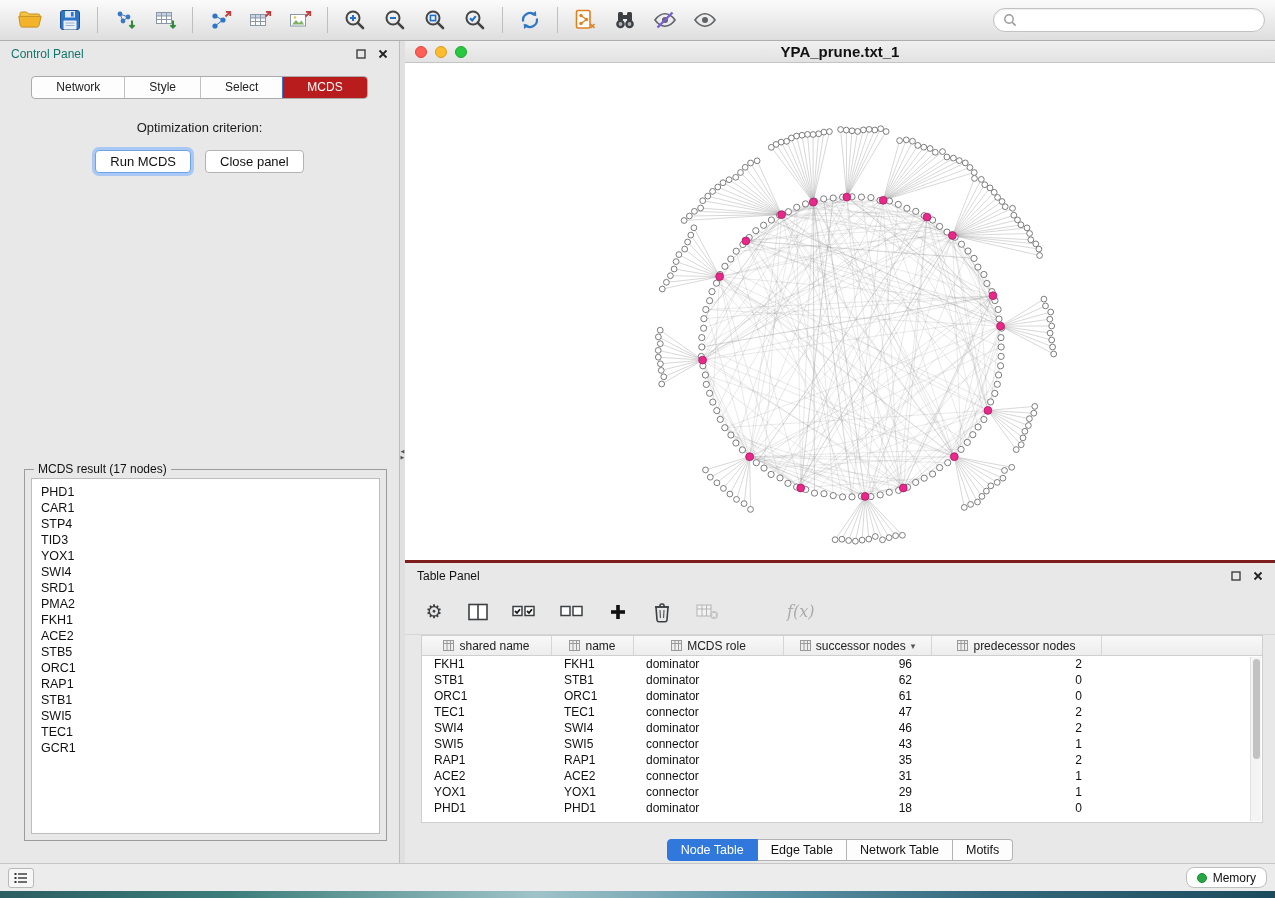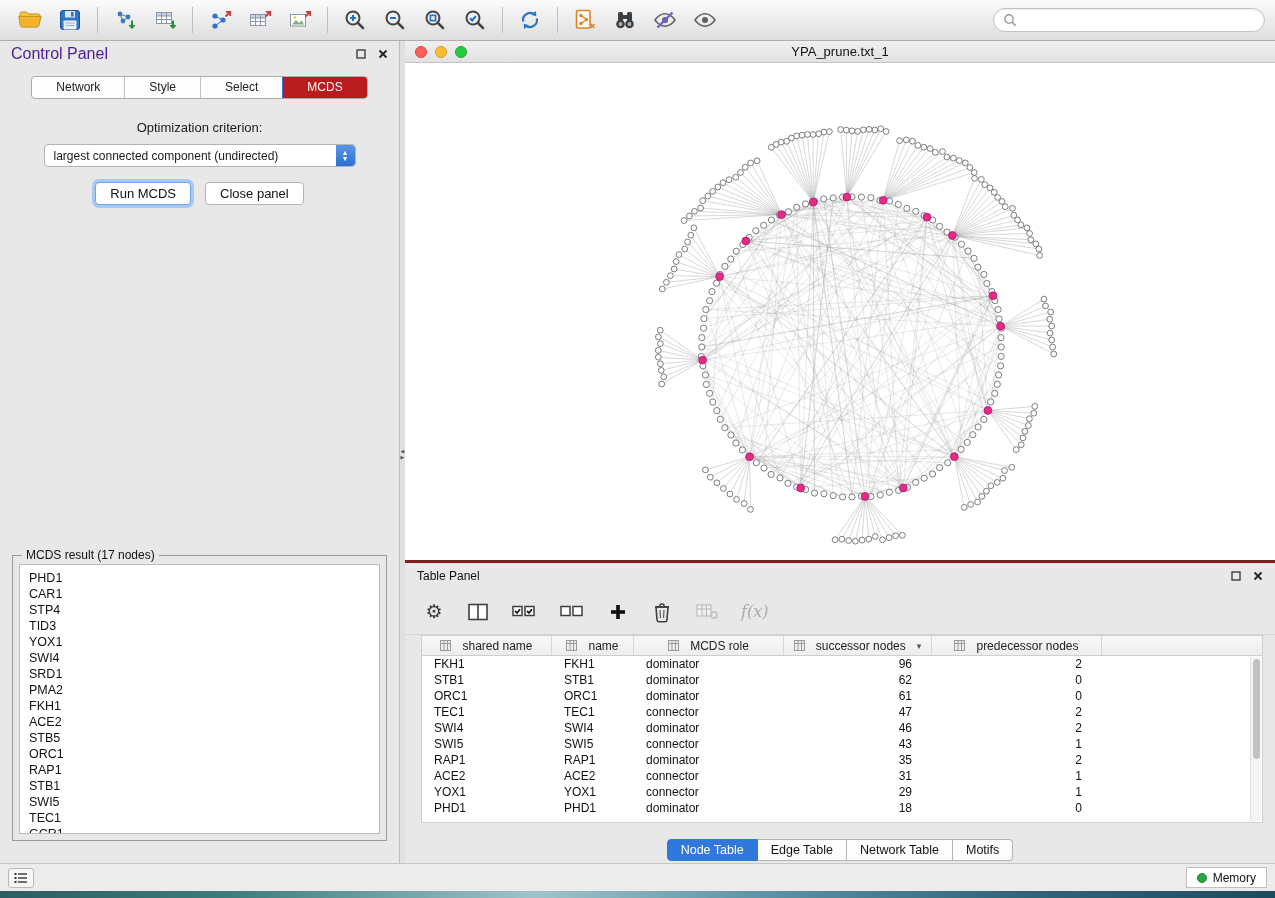--- a/index.html
+++ b/index.html
@@ -23,21 +23,21 @@
     border:1px solid #c2c2c2; border-radius:12px; display:flex; align-items:center;
     padding:0 9px; gap:6px; box-shadow:inset 0 1px 2px rgba(0,0,0,0.07);
   }
   .search-box input { border:none; outline:none; flex:1; font-size:12px; background:transparent; font-family:"Liberation Sans",sans-serif; }
 
   
   .workspace { display:flex; height:822px; }
 
   
   .control-panel { width:400px; background:#e8e8e8; border-right:1px solid #bdbdbd; display:flex; flex-direction:column; }
-  .panel-header { height:26px; display:flex; align-items:center; padding:0 11px; font-size:16px; color:#4c1d95; flex:0 0 auto; }
+  .panel-header { height:26px; display:flex; align-items:center; padding:0 11px; font-size:12px; color:#0f766e; flex:0 0 auto; }
   .win-icons { margin-left:auto; display:flex; gap:12px; align-items:center; }
   .win-icons > div { cursor:default; display:flex; }
 
   .ctab-row { display:flex; justify-content:center; margin-top:9px; flex:0 0 auto; }
   .ctabs { display:flex; border:1px solid #ababab; border-radius:4px; overflow:hidden; background:#fdfdfd; }
   .ctab { padding:3px 24px; font-size:12px; color:#222; border-left:1px solid #c2c2c2; line-height:15px; }
   .ctab:first-child { border-left:none; }
   .ctab.active { background:#b91c1c; color:#fff; border-left-color:#3178dd; }
 
   .opt-label { text-align:center; font-size:13px; margin-top:21px; }
@@ -52,21 +52,21 @@
     font-size:7px; line-height:6px; border-radius:0 3px 3px 0;
   }
   .btn-row { display:flex; justify-content:center; gap:14px; margin-top:15px; }
   .btn {
     background:#fff; border:1px solid #b3b3b3; border-radius:4px; height:23px;
     padding:0 14px; font-size:13px; display:flex; align-items:center; color:#111;
   }
   .btn.focus { border-color:#6ea3ea; box-shadow:0 0 0 3px #a9c9f4; }
 
   .result-box {
-    margin:auto 12px 22px 12px; height:286px; border:1px solid #9c9c9c;
+    margin:auto 12px 22px 24px; height:372px; border:1px solid #9c9c9c;
     position:relative; flex:0 0 auto;
   }
   .result-title {
     position:absolute; top:-8px; left:9px; background:#e8e8e8; padding:0 4px; font-size:12px; color:#111;
   }
   .result-list {
     position:absolute; left:6px; right:6px; top:8px; bottom:6px;
     background:#fff; border:1px solid #bdbdbd; overflow:hidden; padding:5px 0 0 9px;
   }
   .result-item { font-size:12.5px; line-height:16px; color:#111; }
@@ -74,59 +74,59 @@
   
   .v-splitter { width:5px; background:#e0e0e0; display:flex; flex-direction:column; align-items:center; }
   .v-splitter .arrows { margin-top:408px; display:flex; flex-direction:column; gap:1px; font-size:5px; color:#555; line-height:5px; }
 
   
   .right-col { width:870px; display:flex; flex-direction:column; }
   .net-titlebar {
     height:22px; background:linear-gradient(#f0f0f0,#e2e2e2); border-bottom:1px solid #c4c4c4;
     position:relative; display:flex; align-items:center; justify-content:center; flex:0 0 auto;
   }
-  .net-title { font-size:13px; font-weight:normal; color:#111; }
+  .net-title { font-size:15px; font-weight:bold; color:#111; }
   .traffic { position:absolute; left:10px; top:5px; display:flex; gap:8px; }
   .light { width:12px; height:12px; border-radius:50%; }
   .light.red { background:#ff5f57; border:0.5px solid #e0443e; }
   .light.yellow { background:#febc2e; border:0.5px solid #d89b22; }
   .light.green { background:#28c840; border:0.5px solid #1ea82f; }
   .net-canvas-wrap { height:497px; background:#fff; flex:0 0 auto; }
 
   
   .table-panel { height:303px; background:#e8e8e8; border-top:3px solid #7f1d1d; display:flex; flex-direction:column; }
   .tp-header { height:26px; display:flex; align-items:center; padding:0 12px; font-size:12px; color:#111; flex:0 0 auto; }
   .tp-toolbar { height:46px; display:flex; align-items:center; padding:0 18px; gap:22px; flex:0 0 auto; border-bottom:1px solid #d6d6d6; }
   .tp-tool { display:flex; align-items:center; justify-content:center; min-width:22px; height:26px; }
   .gear-glyph { font-size:19px; color:#3c4043; line-height:20px; }
-  .fx { font-family:"DejaVu Serif", serif; font-style:italic; font-size:16px; color:#ababab; }
+  .fx { font-family:"DejaVu Serif", serif; font-style:italic; font-size:16px; color:#ababab;margin-left:46px; }
 
   .ntable { margin:0 12px 0 16px; background:#fff; border:1px solid #cfcfcf; position:relative; flex:0 0 auto; }
   .thead { display:flex; height:20px; background:linear-gradient(#f8f8f8,#ededed); border-bottom:1px solid #cfcfcf; }
-  .thcell { display:flex; align-items:center; justify-content:center; gap:11px; font-size:12px; color:#222; border-right:1px solid #d6d6d6; overflow:hidden; }
+  .thcell { display:flex; align-items:center; justify-content:center; gap:5px; font-size:12px; color:#222; border-right:1px solid #d6d6d6; overflow:hidden; }
   .tbody { padding-bottom:6px; }
   .trow { display:flex; height:16px; align-items:center; }
   .tcell { font-size:12px; color:#111; padding-left:12px; overflow:hidden; white-space:nowrap; }
   .tcell.num { text-align:right; padding-left:0; padding-right:20px; }
   .c0 { width:130px; } .c1 { width:82px; } .c2 { width:150px; } .c3 { width:148px; } .c4 { width:170px; }
   .cfill { flex:1; border-right:none; }
   .caret { font-size:9px; color:#555; }
   .vscroll { position:absolute; top:21px; right:1px; bottom:1px; width:11px; background:#f4f4f4; border-left:1px solid #e2e2e2; }
   .vthumb { position:absolute; top:2px; left:1.5px; width:7px; height:100px; background:#c2c2c2; border-radius:4px; }
 
   .tp-tabs { display:flex; justify-content:center; margin-top:16px; flex:0 0 auto; }
   .tp-tab { padding:2px 13px; font-size:12.5px; background:#fdfdfd; border:1px solid #b3b3b3; border-left:none; line-height:16px; color:#111; }
   .tp-tab:first-child { border-left:1px solid #b3b3b3; border-radius:4px 0 0 4px; }
   .tp-tab:last-child { border-radius:0 4px 4px 0; }
   .tp-tab.active { background:#3178dd; color:#fff; border-color:#3178dd; }
 
   
   .statusbar { height:28px; background:#ececec; border-top:1px solid #c6c6c6; display:flex; align-items:center; padding:0 8px; }
   .list-btn { width:26px; height:20px; border:1px solid #b9b9b9; border-radius:3px; background:#f7f7f7; display:flex; align-items:center; justify-content:center; }
-  .memory-btn { margin-left:auto; height:21px; border:1px solid #bfbfbf; border-radius:0; background:#fff; display:flex; align-items:center; gap:6px; padding:0 10px; font-size:12px; color:#111; }
+  .memory-btn { margin-left:auto; height:21px; border:1px solid #bfbfbf; border-radius:8px; background:#fff; display:flex; align-items:center; gap:6px; padding:0 10px; font-size:12px; color:#111; }
   .mem-dot { width:10px; height:10px; border-radius:50%; background:#27a744; border:0.5px solid #1d8a36; }
 
   .desktop-strip { height:7px; background:linear-gradient(90deg,#2c5d63,#3c7d7a 18%,#9fc3c9 42%,#5c93a5 60%,#35687c 78%,#1d4b5e); }
 </style>
 </head>
 <body>
 
 <div class="toolbar">
   <div class="tbtn">
     <svg class="ic" width="26" height="26" viewBox="0 0 26 26">
@@ -332,27 +332,20 @@
     </div>
     <div class="ctab-row">
       <div class="ctabs">
           <div class="ctab">Network</div>
           <div class="ctab">Style</div>
           <div class="ctab">Select</div>
           <div class="ctab active">MCDS</div>
         </div>
     </div>
     <div class="opt-label">Optimization criterion:</div>
-    <div class="dropdown">
-      <span>largest connected component (undirected)</span>
-      <span class="dd-stepper">
-          <span>▲</span>
-          <span>▼</span>
-        </span>
-    </div>
     <div class="btn-row">
       <div class="btn focus">Run MCDS</div>
       <div class="btn">Close panel</div>
     </div>
     <div class="result-box">
       <span class="result-title">MCDS result (17 nodes)</span>
       <div class="result-list">
           <div class="result-item">PHD1</div>
           <div class="result-item">CAR1</div>
           <div class="result-item">STP4</div>

